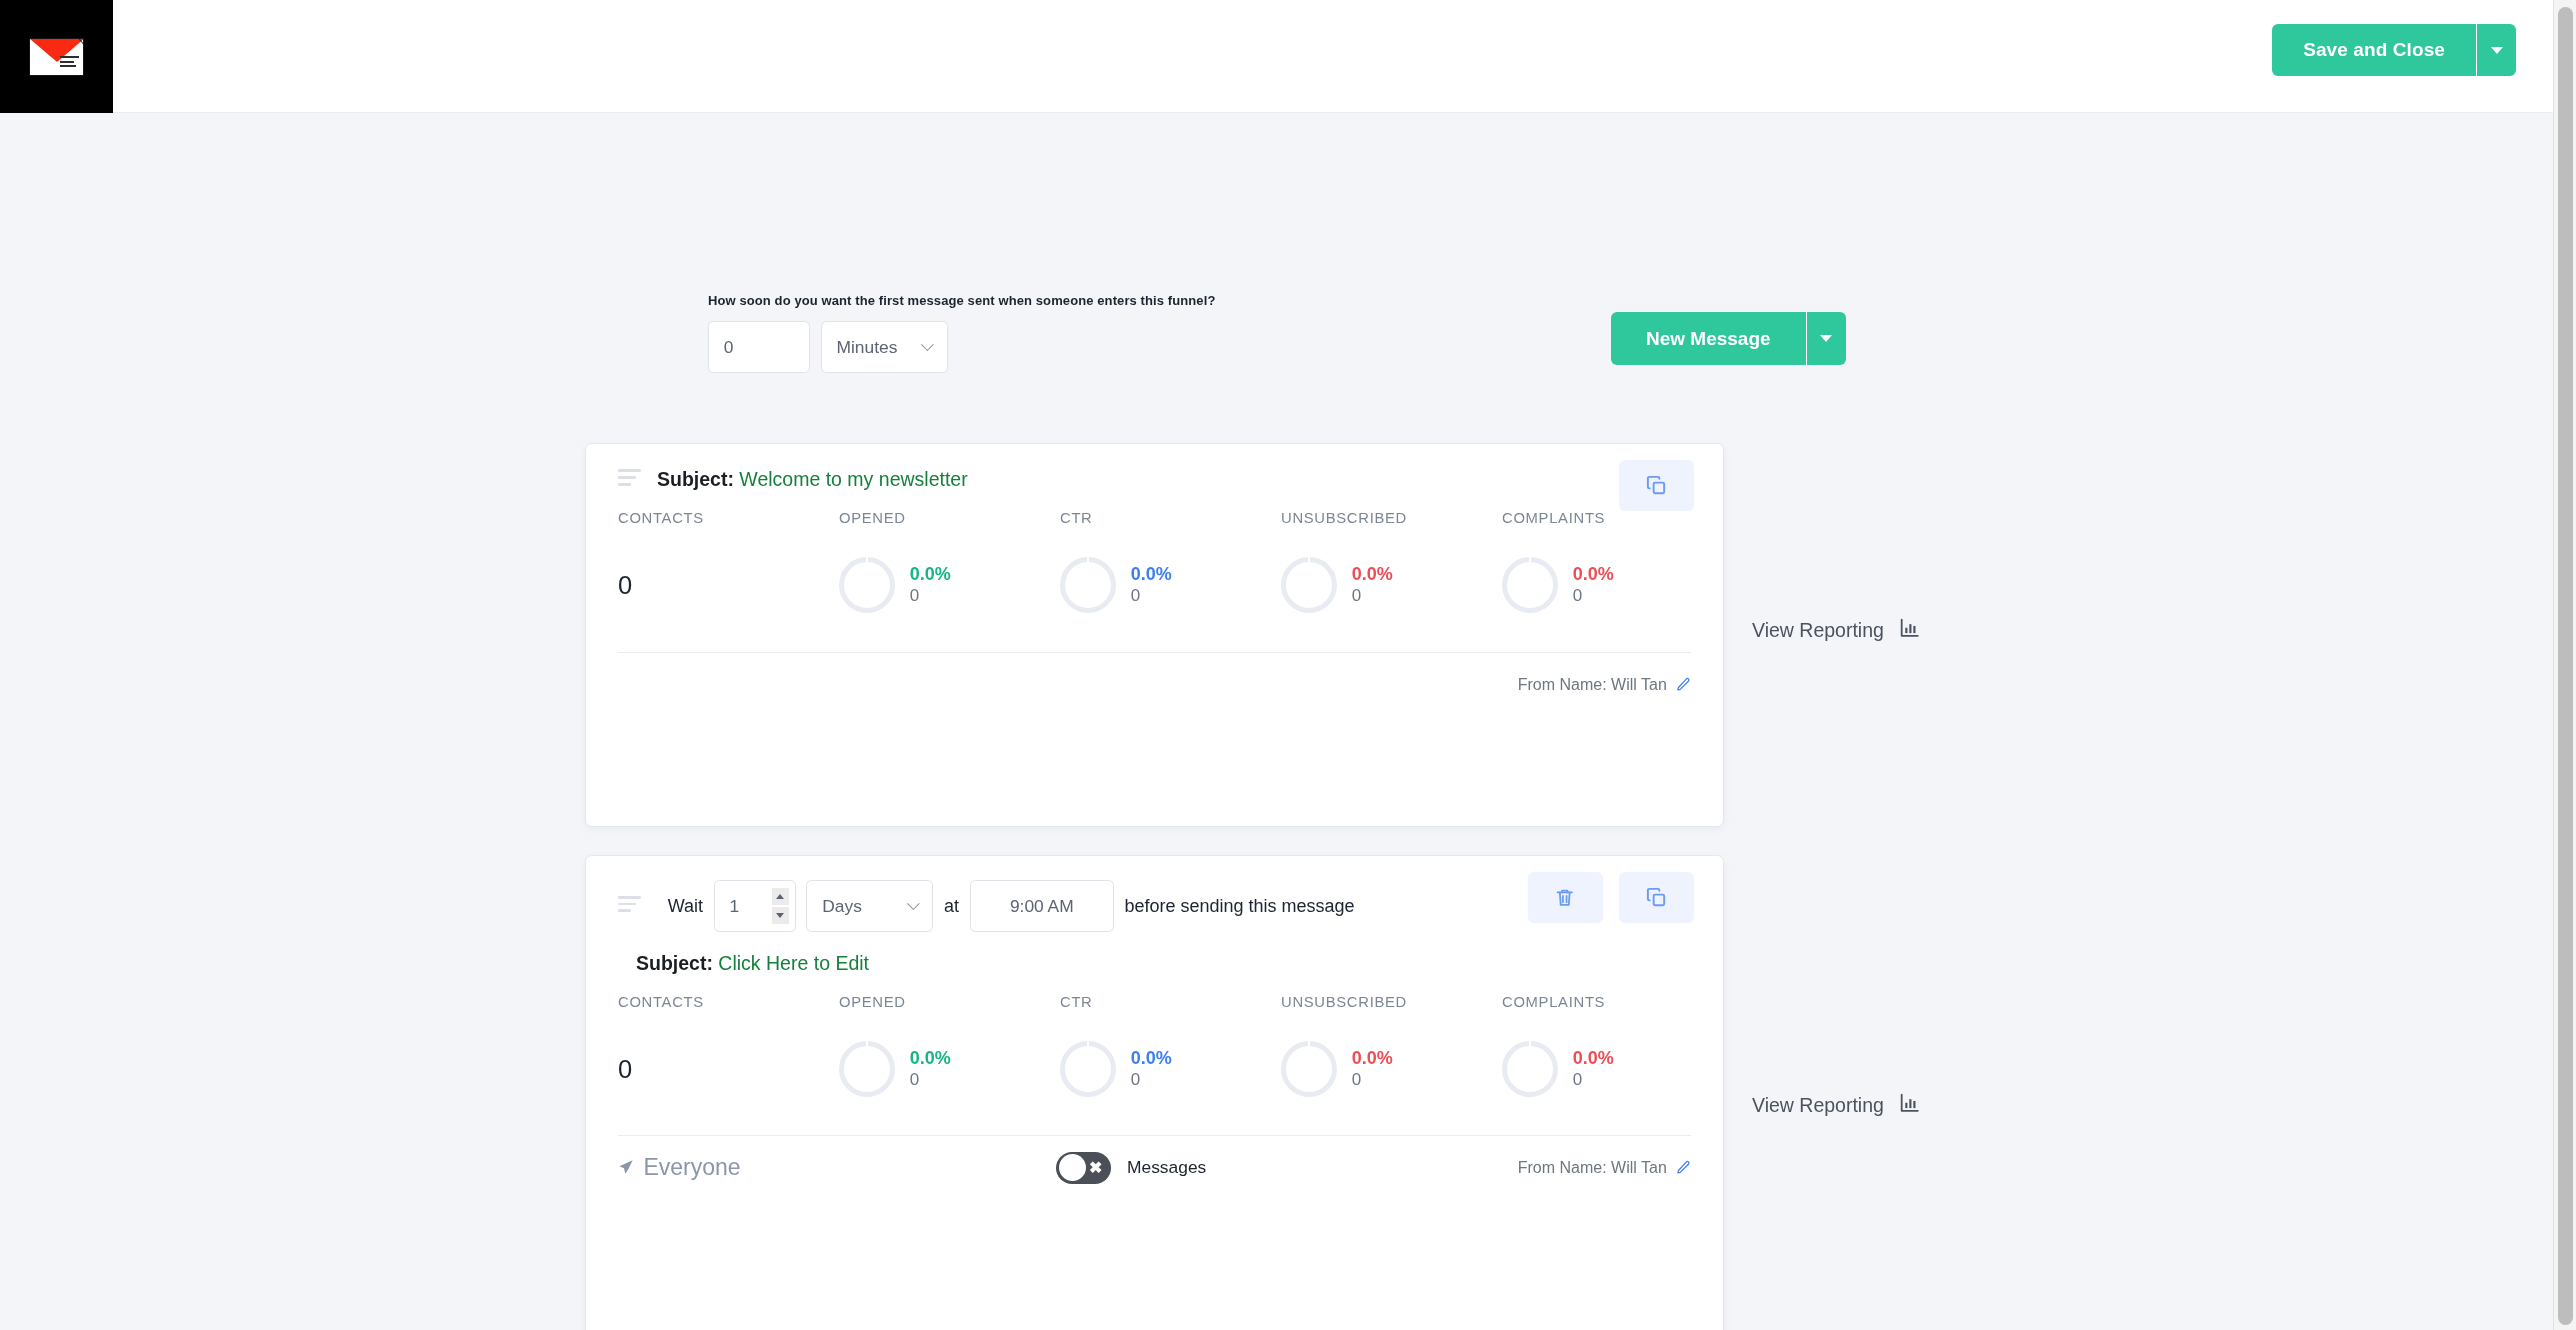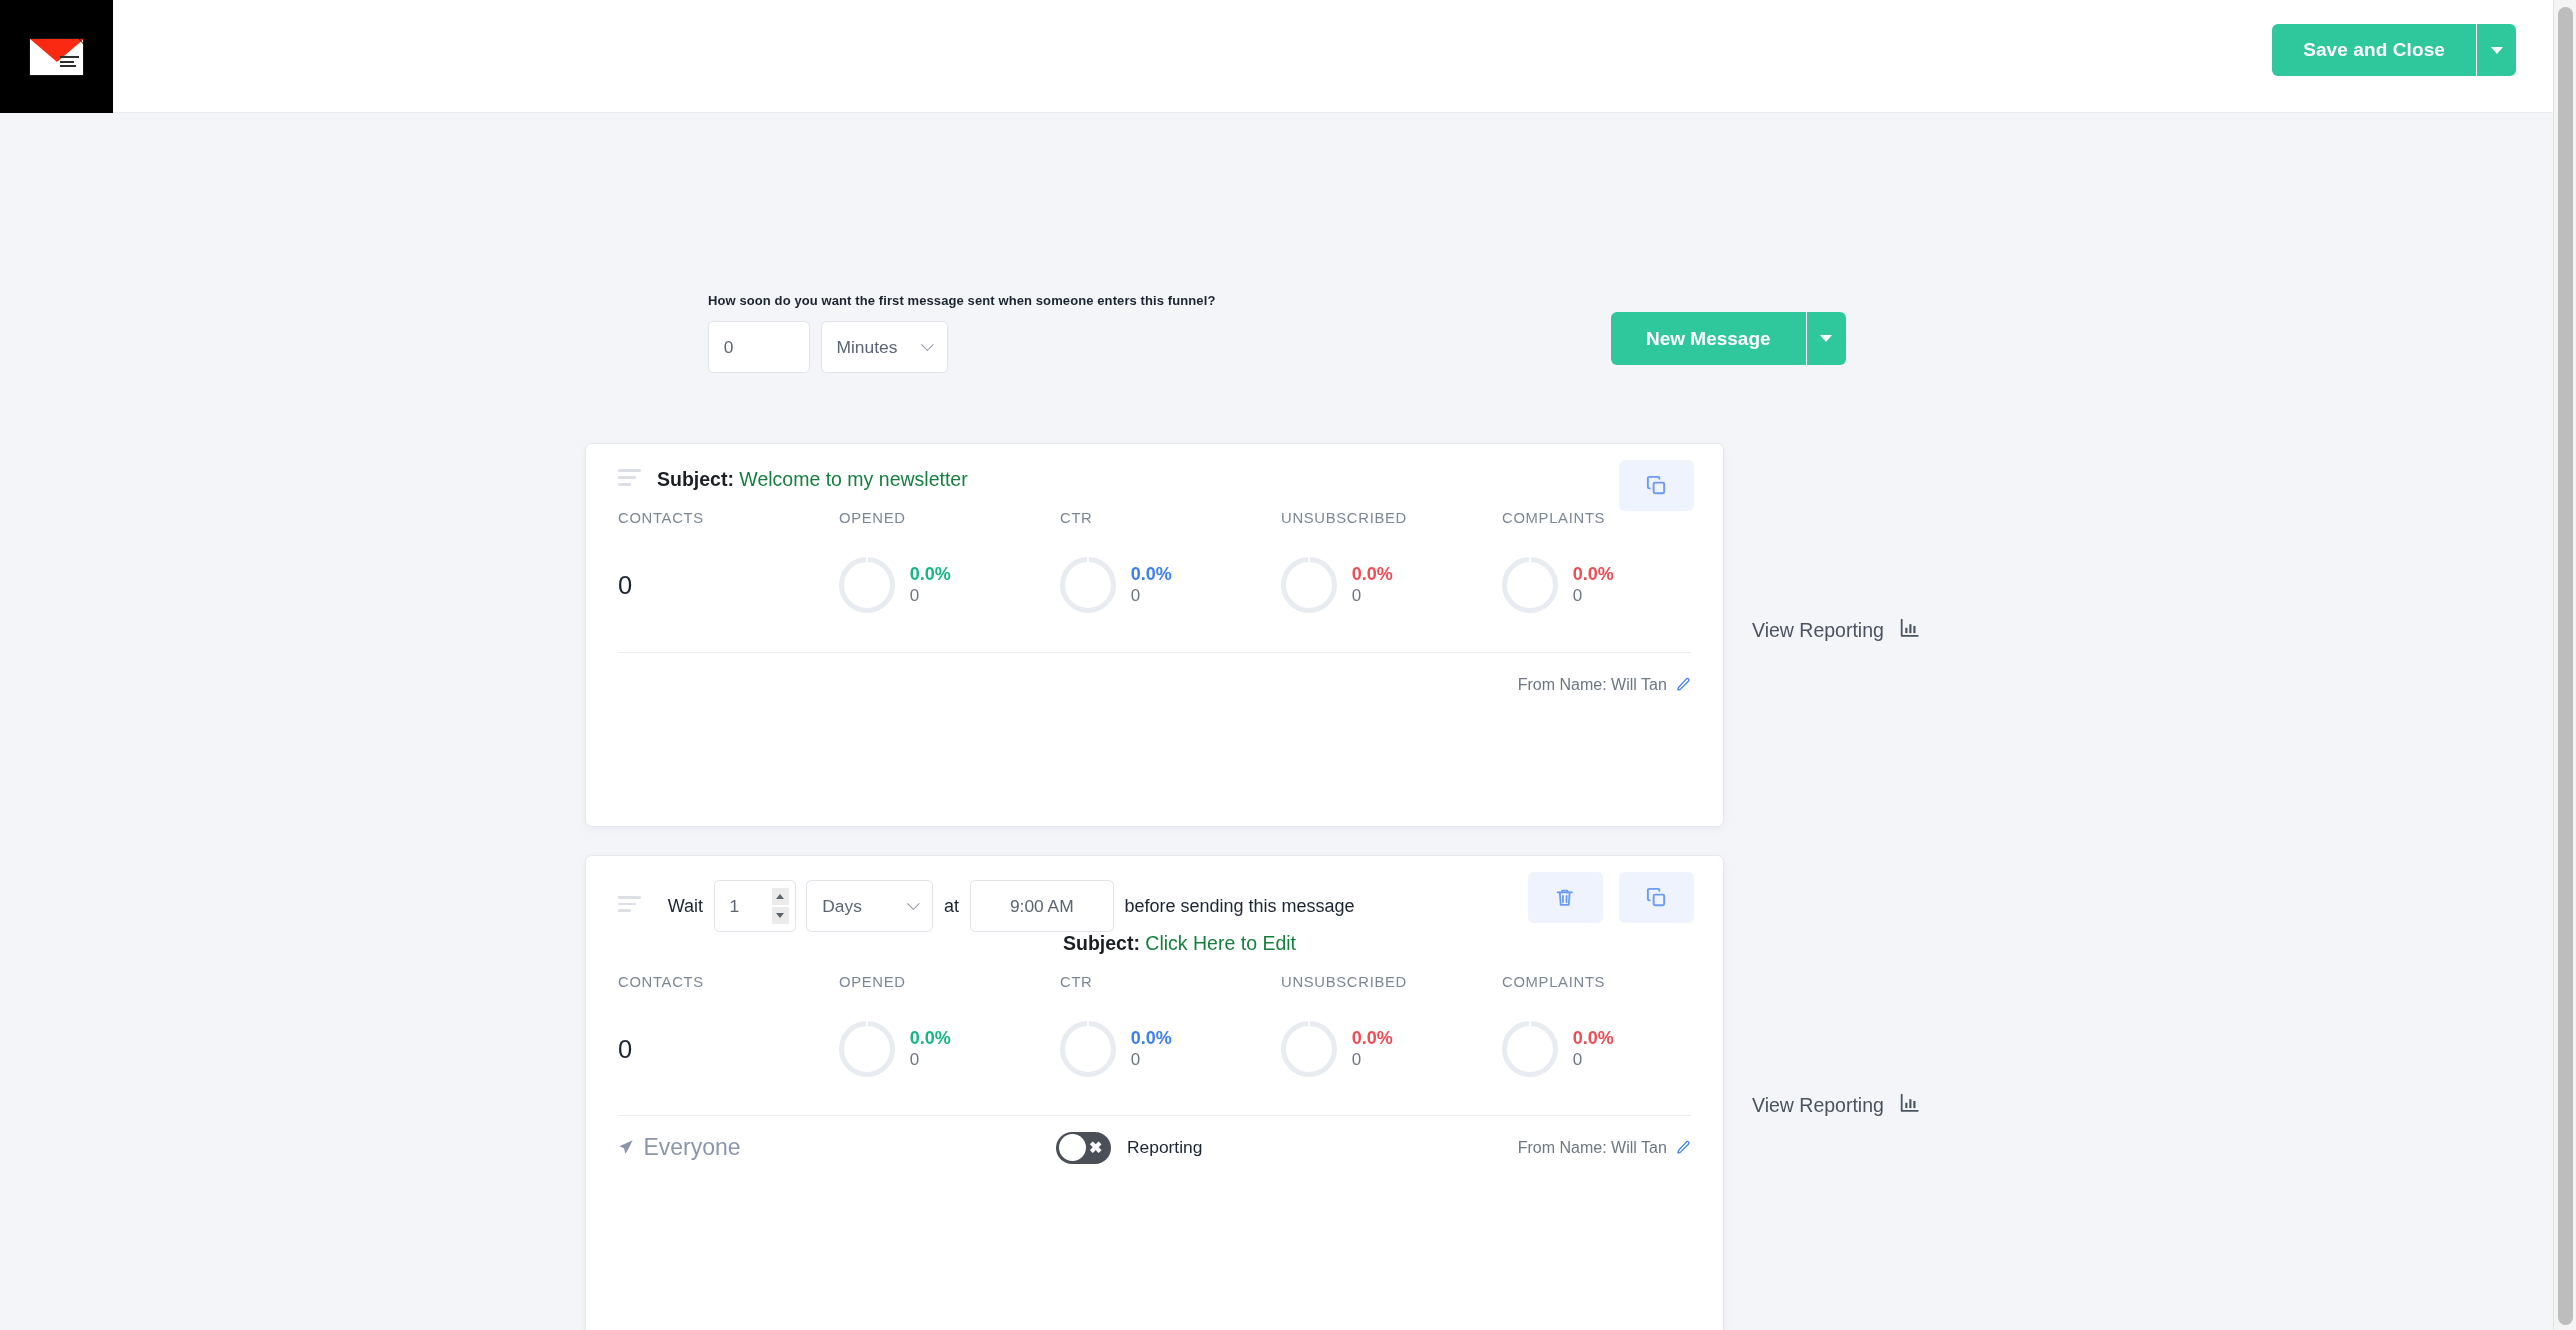--- a/index.html
+++ b/index.html
@@ -436,21 +436,21 @@
   .tri-dn {
     width: 0; height: 0;
     border-left: 4.7px solid transparent;
     border-right: 4.7px solid transparent;
     border-top: 5.4px solid #5c6370;
   }
   .time-box { width: 144px; justify-content: center; }
 
   .sub-row-2 {
     padding-left: 50px;
-    text-align: center;
+    margin-top: 20px;
   }
 
   .audience {
     display: flex;
     align-items: center;
     gap: 9.4px;
     font-size: 23px;
     color: #8b96ab;
     cursor: pointer;
   }
@@ -761,21 +761,21 @@
           </svg>
         </span>
         <span>Everyone</span>
       </div>
 
       <div class="publish-wrap">
         <div class="toggle">
           <div class="knob"></div>
           <span class="xmark">✖</span>
         </div>
-        <span class="publish-label">Reporting</span>
+        <span class="publish-label">Messages</span>
       </div>
 
       <div class="from-name">
         <span>From Name: Will Tan</span>
         <span class="pencil">
           <svg width="14.8" height="14.8" viewBox="0 0 24 24" fill="none" stroke="#3d7ff0" stroke-width="2" stroke-linecap="round" stroke-linejoin="round">
             <path d="M17 3a2.5 2.5 0 0 1 3.5 3.5L7 20l-4 1 1-4z"></path>
           </svg>
         </span>
       </div>

